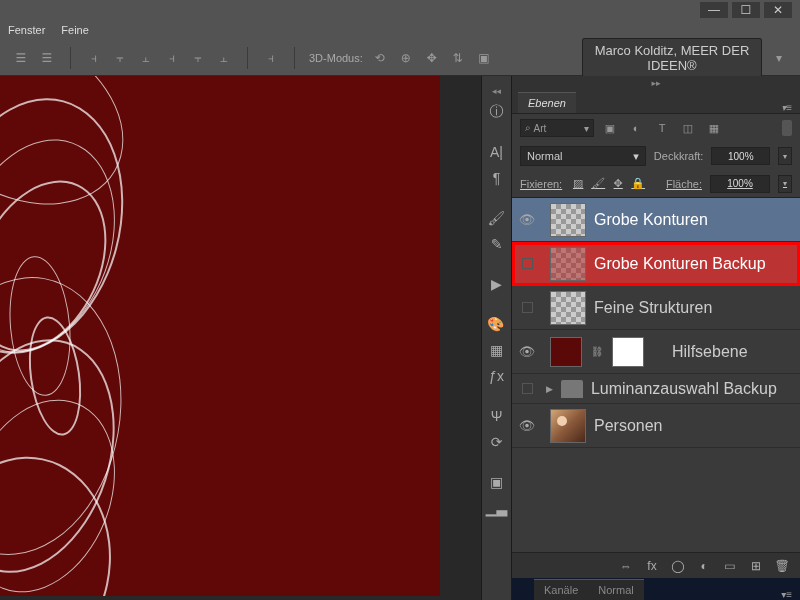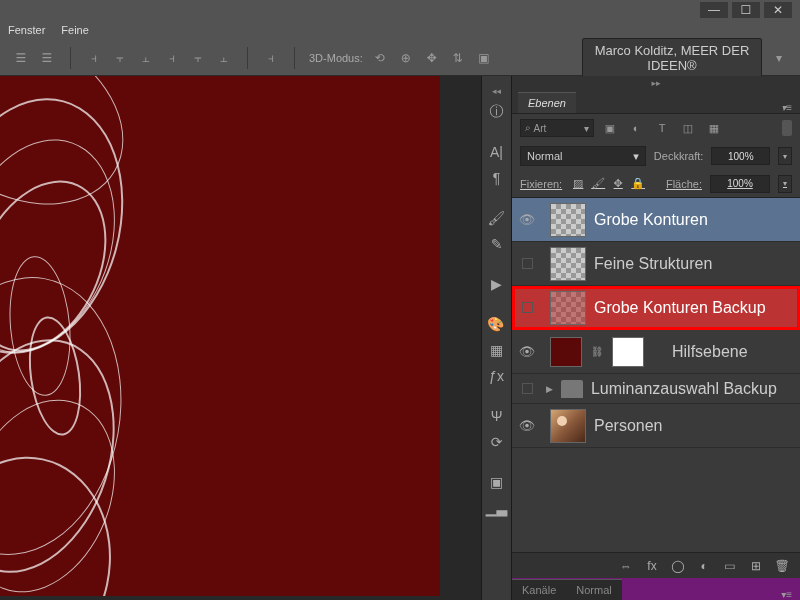--- a/index.html
+++ b/index.html
@@ -49,21 +49,21 @@
 .thumb-inner { position:absolute; inset:0; }
 .red-tint::after { content:""; position:absolute; inset:0; background: rgba(180,30,30,0.5); }
 .layer-name { font-size: 16px; color: inherit; }
 .layer.group { height: 30px; }
 .layer.group .folder { width: 22px; height: 18px; background: #777; margin: 0 8px; border-radius: 2px 2px 0 0; }
 .layer.group .arrow { color:#999; margin-left: 4px; font-size:9px; }
 .mask-pair { display:flex; align-items:center; }
 .mask-link { width:14px; display:flex; align-items:center; justify-content:center; color:#aaa; font-size:10px; }
 .solid-thumb { background:#5a0808; }
 .white-thumb { background:#fff; }
-.bottom-tabs { height: 22px; background: #701a75; display: flex; align-items: flex-end; padding-left: 0; }
+.bottom-tabs { height: 22px; background: #0f172a; display: flex; align-items: flex-end; padding-left: 22px; }
 .layers-footer { height: 26px; background: #323232; border-top: 1px solid #222; display: flex; align-items: center; justify-content: flex-end; gap: 6px; padding: 0 8px; }
 .foot-ic { width: 20px; height: 18px; display:flex; align-items:center; justify-content:center; color:#aaa; font-size:12px; cursor:pointer; }
 .chevron-down::after{content:"▾";}
 .photo-thumb { background: linear-gradient(135deg, #d4a574 0%, #8b5a3c 50%, #4a2818 100%); position:relative; }
 .photo-thumb::after { content:""; position:absolute; left:6px; top:6px; width:10px; height:10px; background:#f0d0b0; border-radius:50%; }
 </style>
 </head>
 <body>
 
 <div class="titlebar">
@@ -186,38 +186,38 @@
     <div class="layers-list">
 
       <div class="layer selected">
         <div class="vis-col">👁</div>
         <div class="thumb checker">
             <div class="thumb-inner"></div>
           </div>
         <span class="layer-name">Grobe Konturen</span>
       </div>
 
+      <div class="layer highlighted">
+        <div class="vis-col off">
+            <div class="box"></div>
+          </div>
+        <div class="thumb checker red-tint">
+            <div class="thumb-inner"></div>
+          </div>
+        <span class="layer-name" style="color:#fff">Grobe Konturen Backup</span>
+      </div>
+
       <div class="layer">
         <div class="vis-col off">
             <div class="box"></div>
           </div>
         <div class="thumb checker">
             <div class="thumb-inner"></div>
           </div>
         <span class="layer-name">Feine Strukturen</span>
-      </div>
-
-      <div class="layer highlighted">
-        <div class="vis-col off">
-            <div class="box"></div>
-          </div>
-        <div class="thumb checker red-tint">
-            <div class="thumb-inner"></div>
-          </div>
-        <span class="layer-name" style="color:#fff">Grobe Konturen Backup</span>
       </div>
 
       <div class="layer">
         <div class="vis-col">👁</div>
         <div class="mask-pair">
           <div class="thumb solid-thumb" style="width:32px;height:30px"></div>
           <div class="mask-link">⛓</div>
           <div class="thumb white-thumb" style="width:32px;height:30px"></div>
         </div>
         <span class="layer-name" style="margin-left:20px">Hilfsebene</span>

